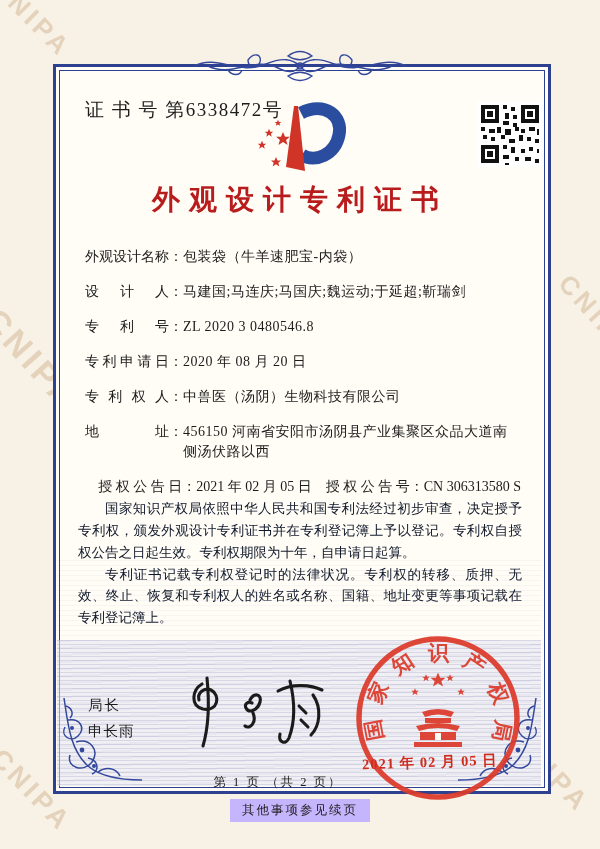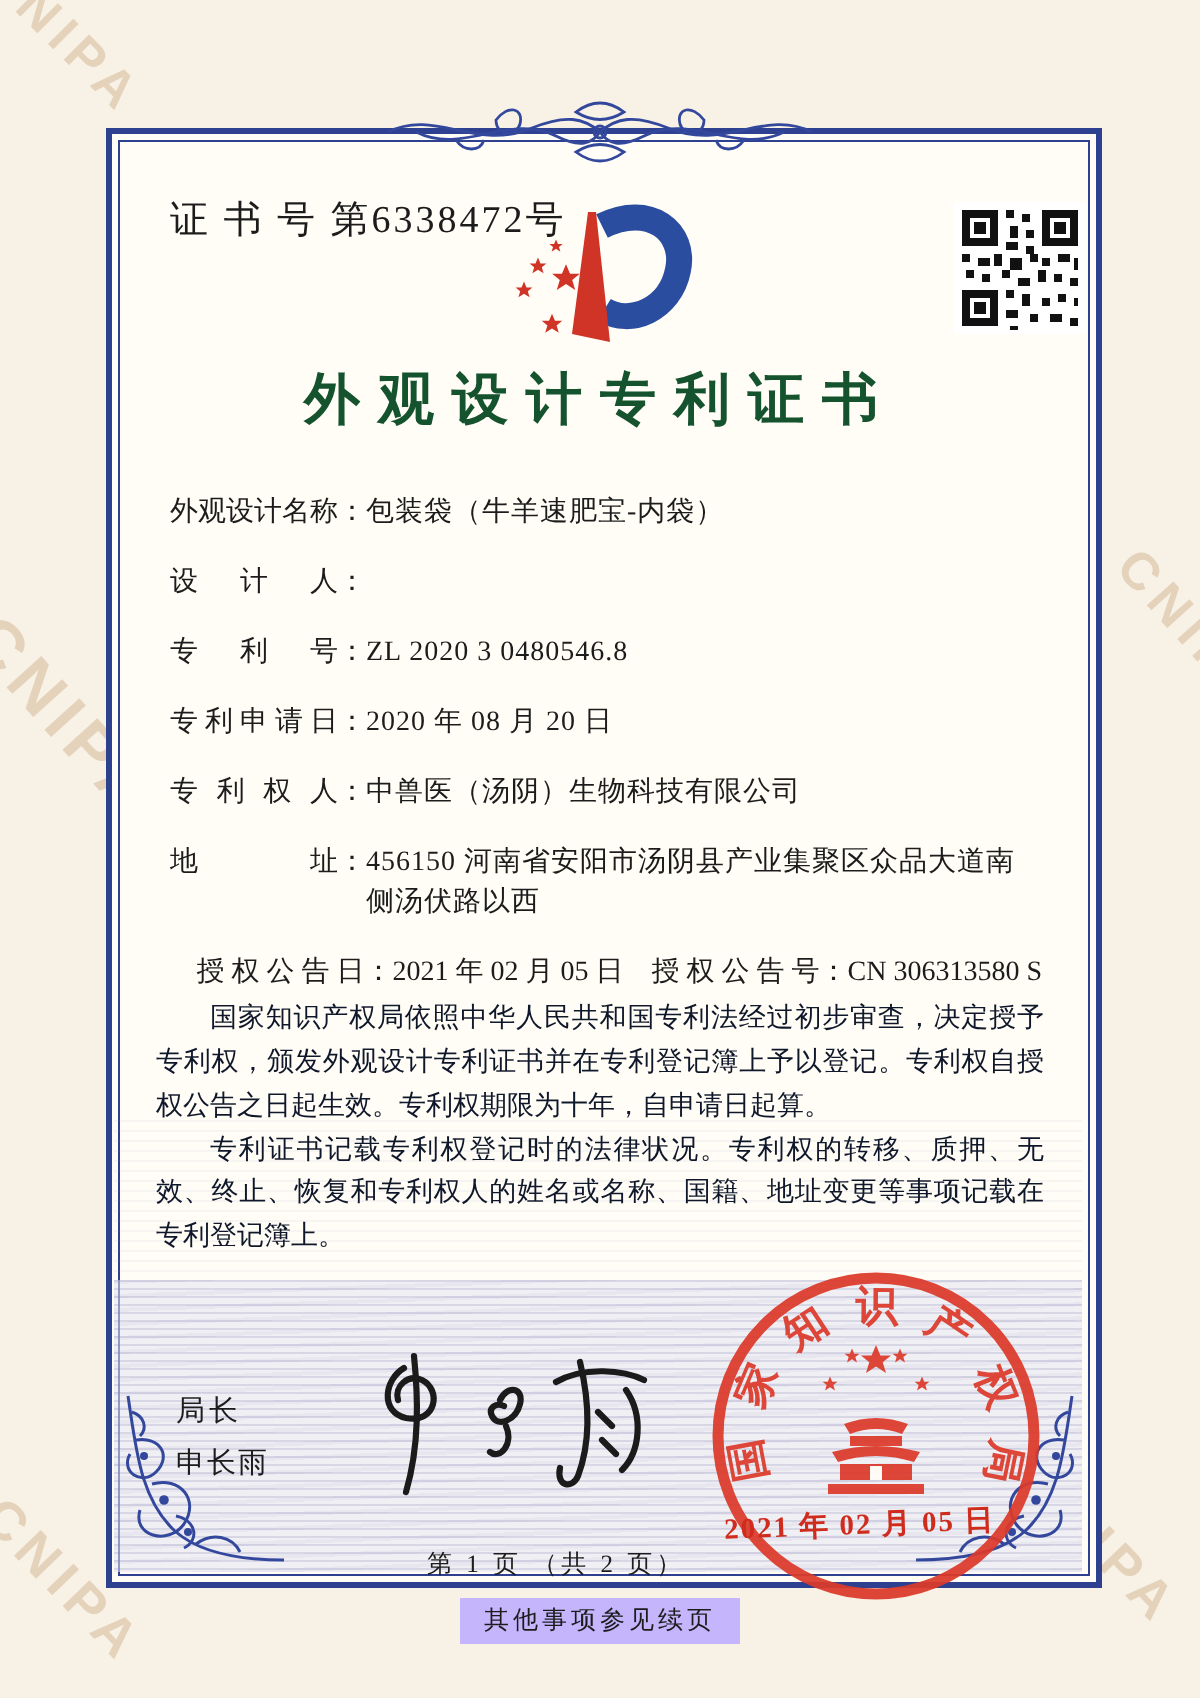--- a/index.html
+++ b/index.html
@@ -24,21 +24,21 @@
      pointer-events:none;}
   .ornament-top{position:absolute;left:188px;top:46px;width:224px;height:40px;}
   .corner{position:absolute;width:86px;height:92px;}
   .corner.bl{left:58px;top:694px;}
   .corner.br{left:456px;top:694px;transform:scaleX(-1);}
   
   .certno{position:absolute;left:85px;top:97px;font-size:19px;letter-spacing:1.5px;}
   .qr{position:absolute;left:477px;top:101px;width:66px;height:66px;}
   .logo{position:absolute;left:245px;top:100px;width:110px;height:80px;}
   .title{position:absolute;left:0;top:181px;width:600px;text-align:center;
-         font-size:28px;font-weight:bold;letter-spacing:9px;color:#14532d;}
+         font-size:28px;font-weight:bold;letter-spacing:9px;color:#b91c1c;}
   
   .fields{position:absolute;left:85px;top:247px;width:436px;font-size:14px;line-height:20px;}
   .frow{display:flex;margin-bottom:15px;}
   .frow .lbl{display:inline-block;width:84px;text-align:justify;text-align-last:justify;flex:0 0 84px;}
   .frow .colon{flex:0 0 auto;}
   .frow .val{flex:1 1 auto;letter-spacing:0.5px;}
   .grantrow{display:flex;margin-top:1px;justify-content:flex-end;}
   .grantrow .g2{margin-left:14px;display:flex;}
   .grantrow .lbl{width:84px;flex:0 0 84px;text-align:justify;text-align-last:justify;}
   
@@ -158,20 +158,21 @@
 
   <div class="fields">
     <div class="frow">
       <span class="lbl">外观设计名称</span>
         <span class="colon">：</span>
       <span class="val">包装袋（牛羊速肥宝-内袋）</span>
     </div>
     <div class="frow">
       <span class="lbl">设计人</span>
         <span class="colon">：</span>
+      <span class="val">马建国;马连庆;马国庆;魏运动;于延超;靳瑞剑</span>
     </div>
     <div class="frow">
       <span class="lbl">专利号</span>
         <span class="colon">：</span>
       <span class="val">ZL 2020 3 0480546.8</span>
     </div>
     <div class="frow">
       <span class="lbl">专利申请日</span>
         <span class="colon">：</span>
       <span class="val">2020 年 08 月 20 日</span>

